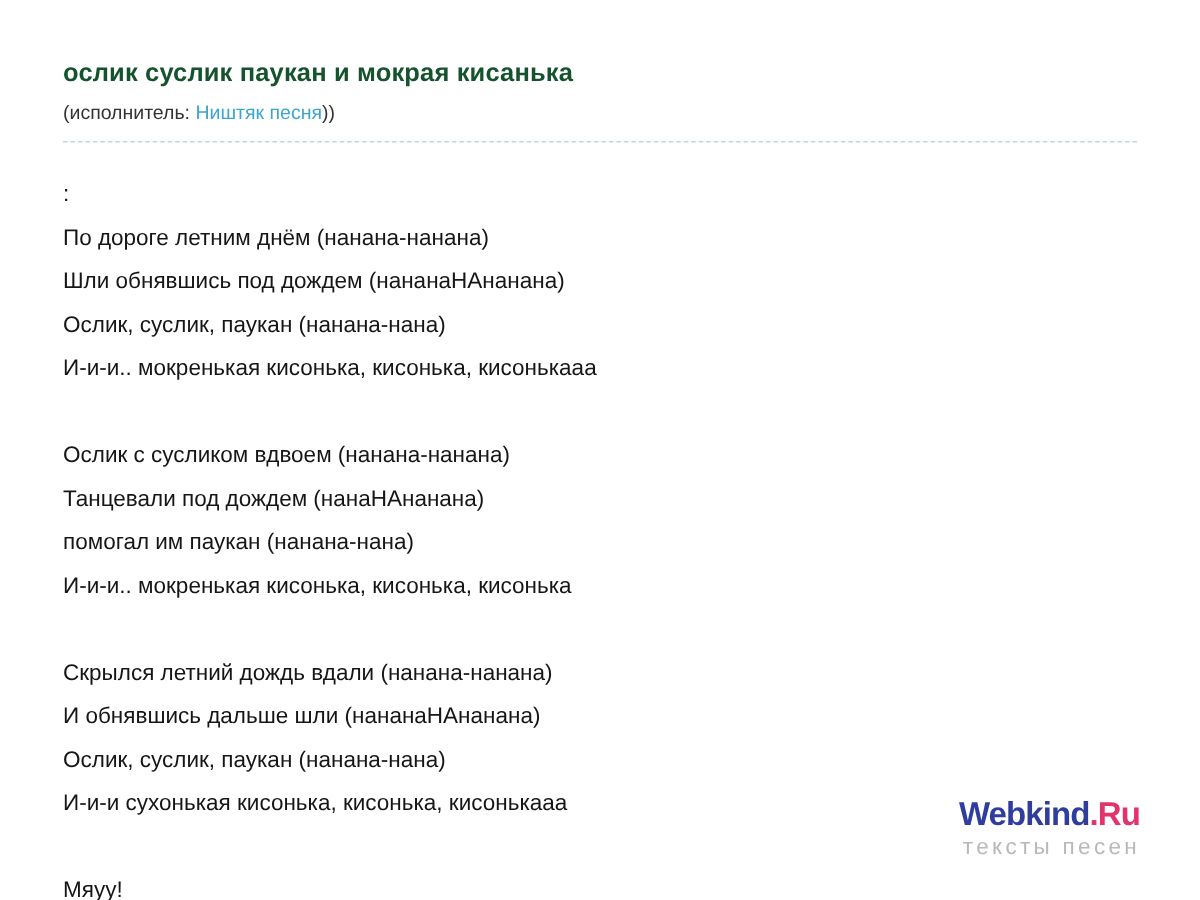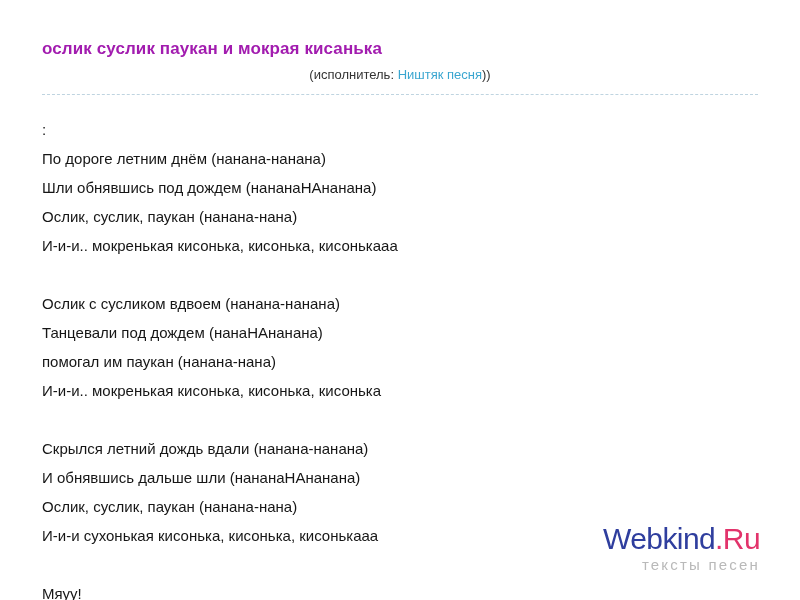--- a/index.html
+++ b/index.html
@@ -17,33 +17,32 @@
   .page {
     position: relative;
     width: 800px;
     height: 600px;
     box-sizing: border-box;
     padding: 38px 42px 0 42px;
   }
   .song-title {
     font-size: 17px;
     font-weight: bold;
-    color: #a21caf;
+    color: #14532d;
     letter-spacing: 0.1px;
     line-height: 22px;
     margin: 0 0 6px 0;
   }
   .performer-line {
     font-size: 13px;
     color: #333333;
     line-height: 18px;
     padding-bottom: 10px;
     border-bottom: 1px dashed #bfd4e0;
     margin: 0 0 18px 0;
-    text-align: center;
   }
   .performer-link {
     color: #3aa6d0;
     text-decoration: none;
   }
   .lyrics {
     font-size: 15px;
     line-height: 29px;
     color: #161616;
     white-space: pre-wrap;
@@ -52,22 +51,22 @@
   }
   .watermark {
     position: absolute;
     right: 40px;
     bottom: 28px;
     text-align: right;
     line-height: 1;
     user-select: none;
   }
   .wm-main {
-    font-size: 30px;
-    font-weight: normal;
+    font-size: 22px;
+    font-weight: bold;
     letter-spacing: -0.6px;
   }
   .wm-web {
     color: #2f3e9e;
   }
   .wm-dot {
     color: #e2336b;
   }
   .wm-ru {
     color: #e2336b;

